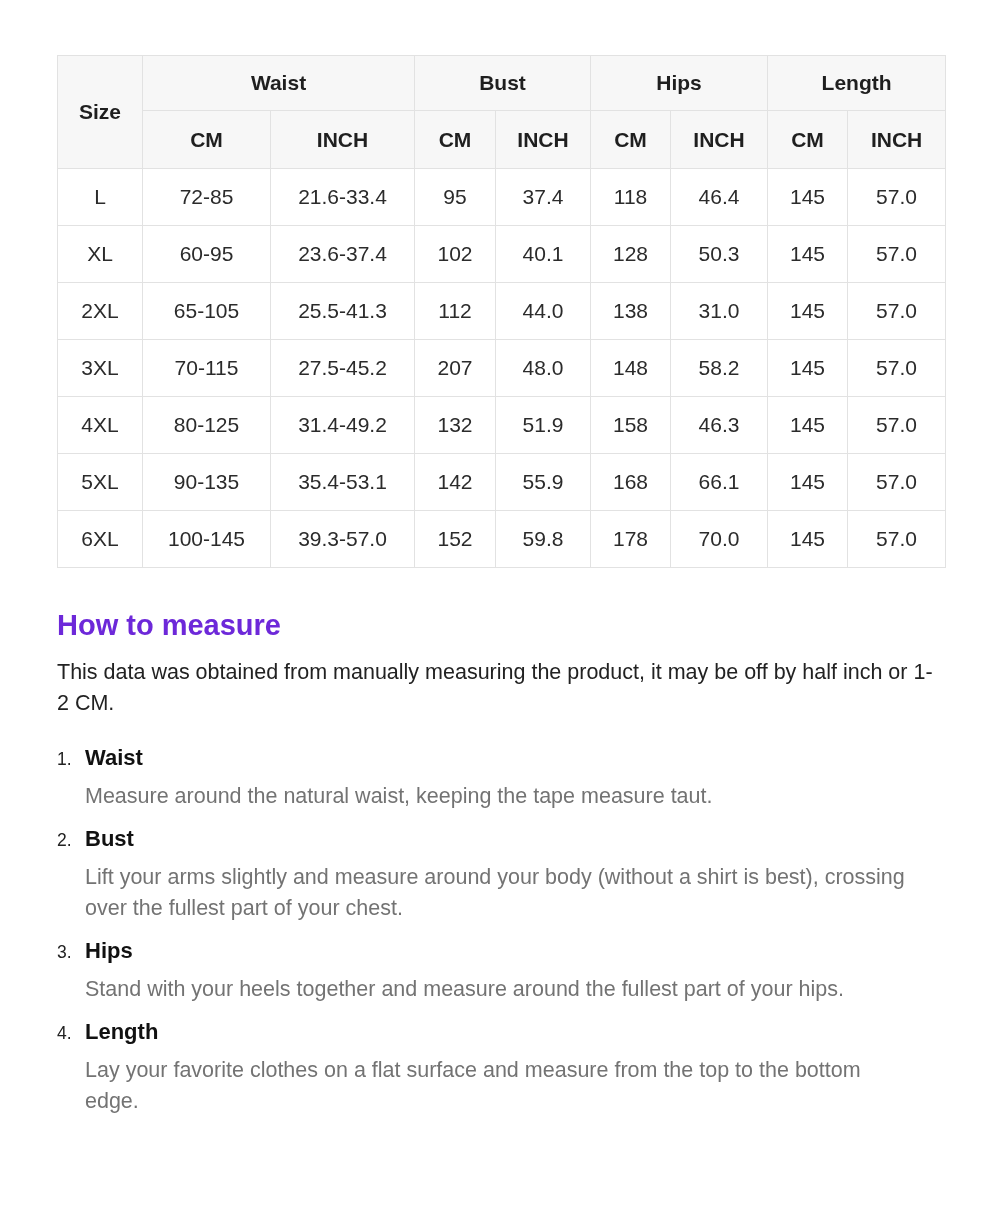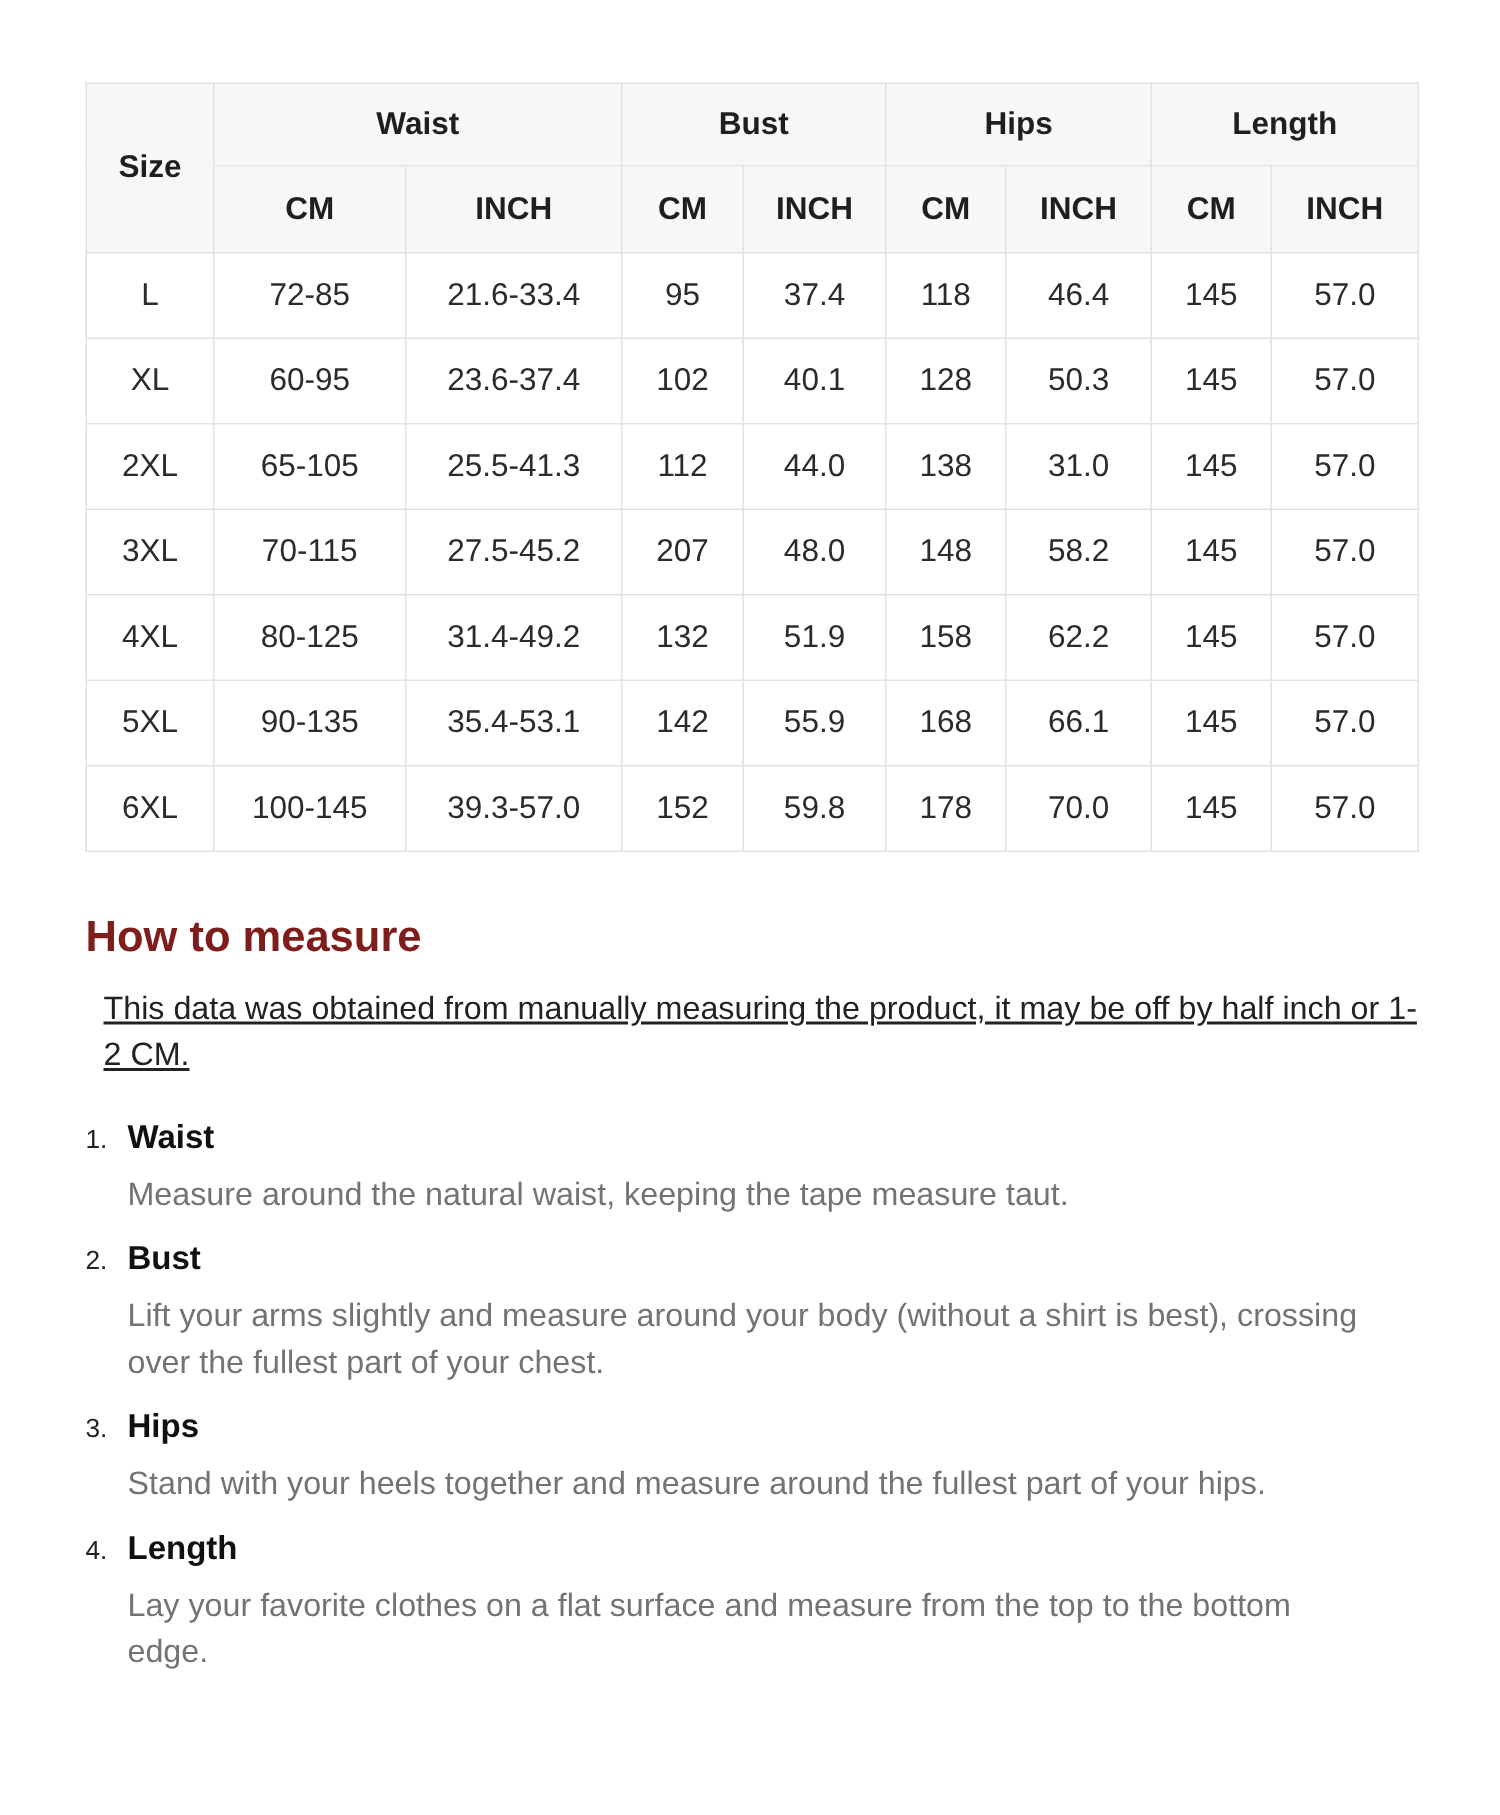--- a/index.html
+++ b/index.html
@@ -45,30 +45,29 @@
     background: #ffffff;
     color: #2b2b2b;
     font-weight: normal;
   }
 
   
   .howto-title {
     margin: 41px 0 15px 0;
     font-size: 29px;
     font-weight: bold;
-    color: #7f1d1d;
+    color: #6d28d9;
     letter-spacing: 0;
   }
   .howto-intro {
-    margin: 0 0 26px 12px;
+    margin: 0 0 26px 0;
     font-size: 21.5px;
     line-height: 31px;
     max-width: 880px;
     color: #222222;
-    text-decoration: underline;
   }
   ol.measure-list {
     list-style: none;
     margin: 0;
     padding: 0;
   }
   .measure-step { margin: 0 0 14px 0; }
   .step-head {
     display: flex;
     align-items: baseline;
@@ -172,21 +171,21 @@
           <td>145</td>
           <td>57.0</td>
         </tr>
         <tr>
           <td>4XL</td>
           <td>80-125</td>
           <td>31.4-49.2</td>
           <td>132</td>
           <td>51.9</td>
           <td>158</td>
-          <td>62.2</td>
+          <td>46.3</td>
           <td>145</td>
           <td>57.0</td>
         </tr>
         <tr>
           <td>5XL</td>
           <td>90-135</td>
           <td>35.4-53.1</td>
           <td>142</td>
           <td>55.9</td>
           <td>168</td>

